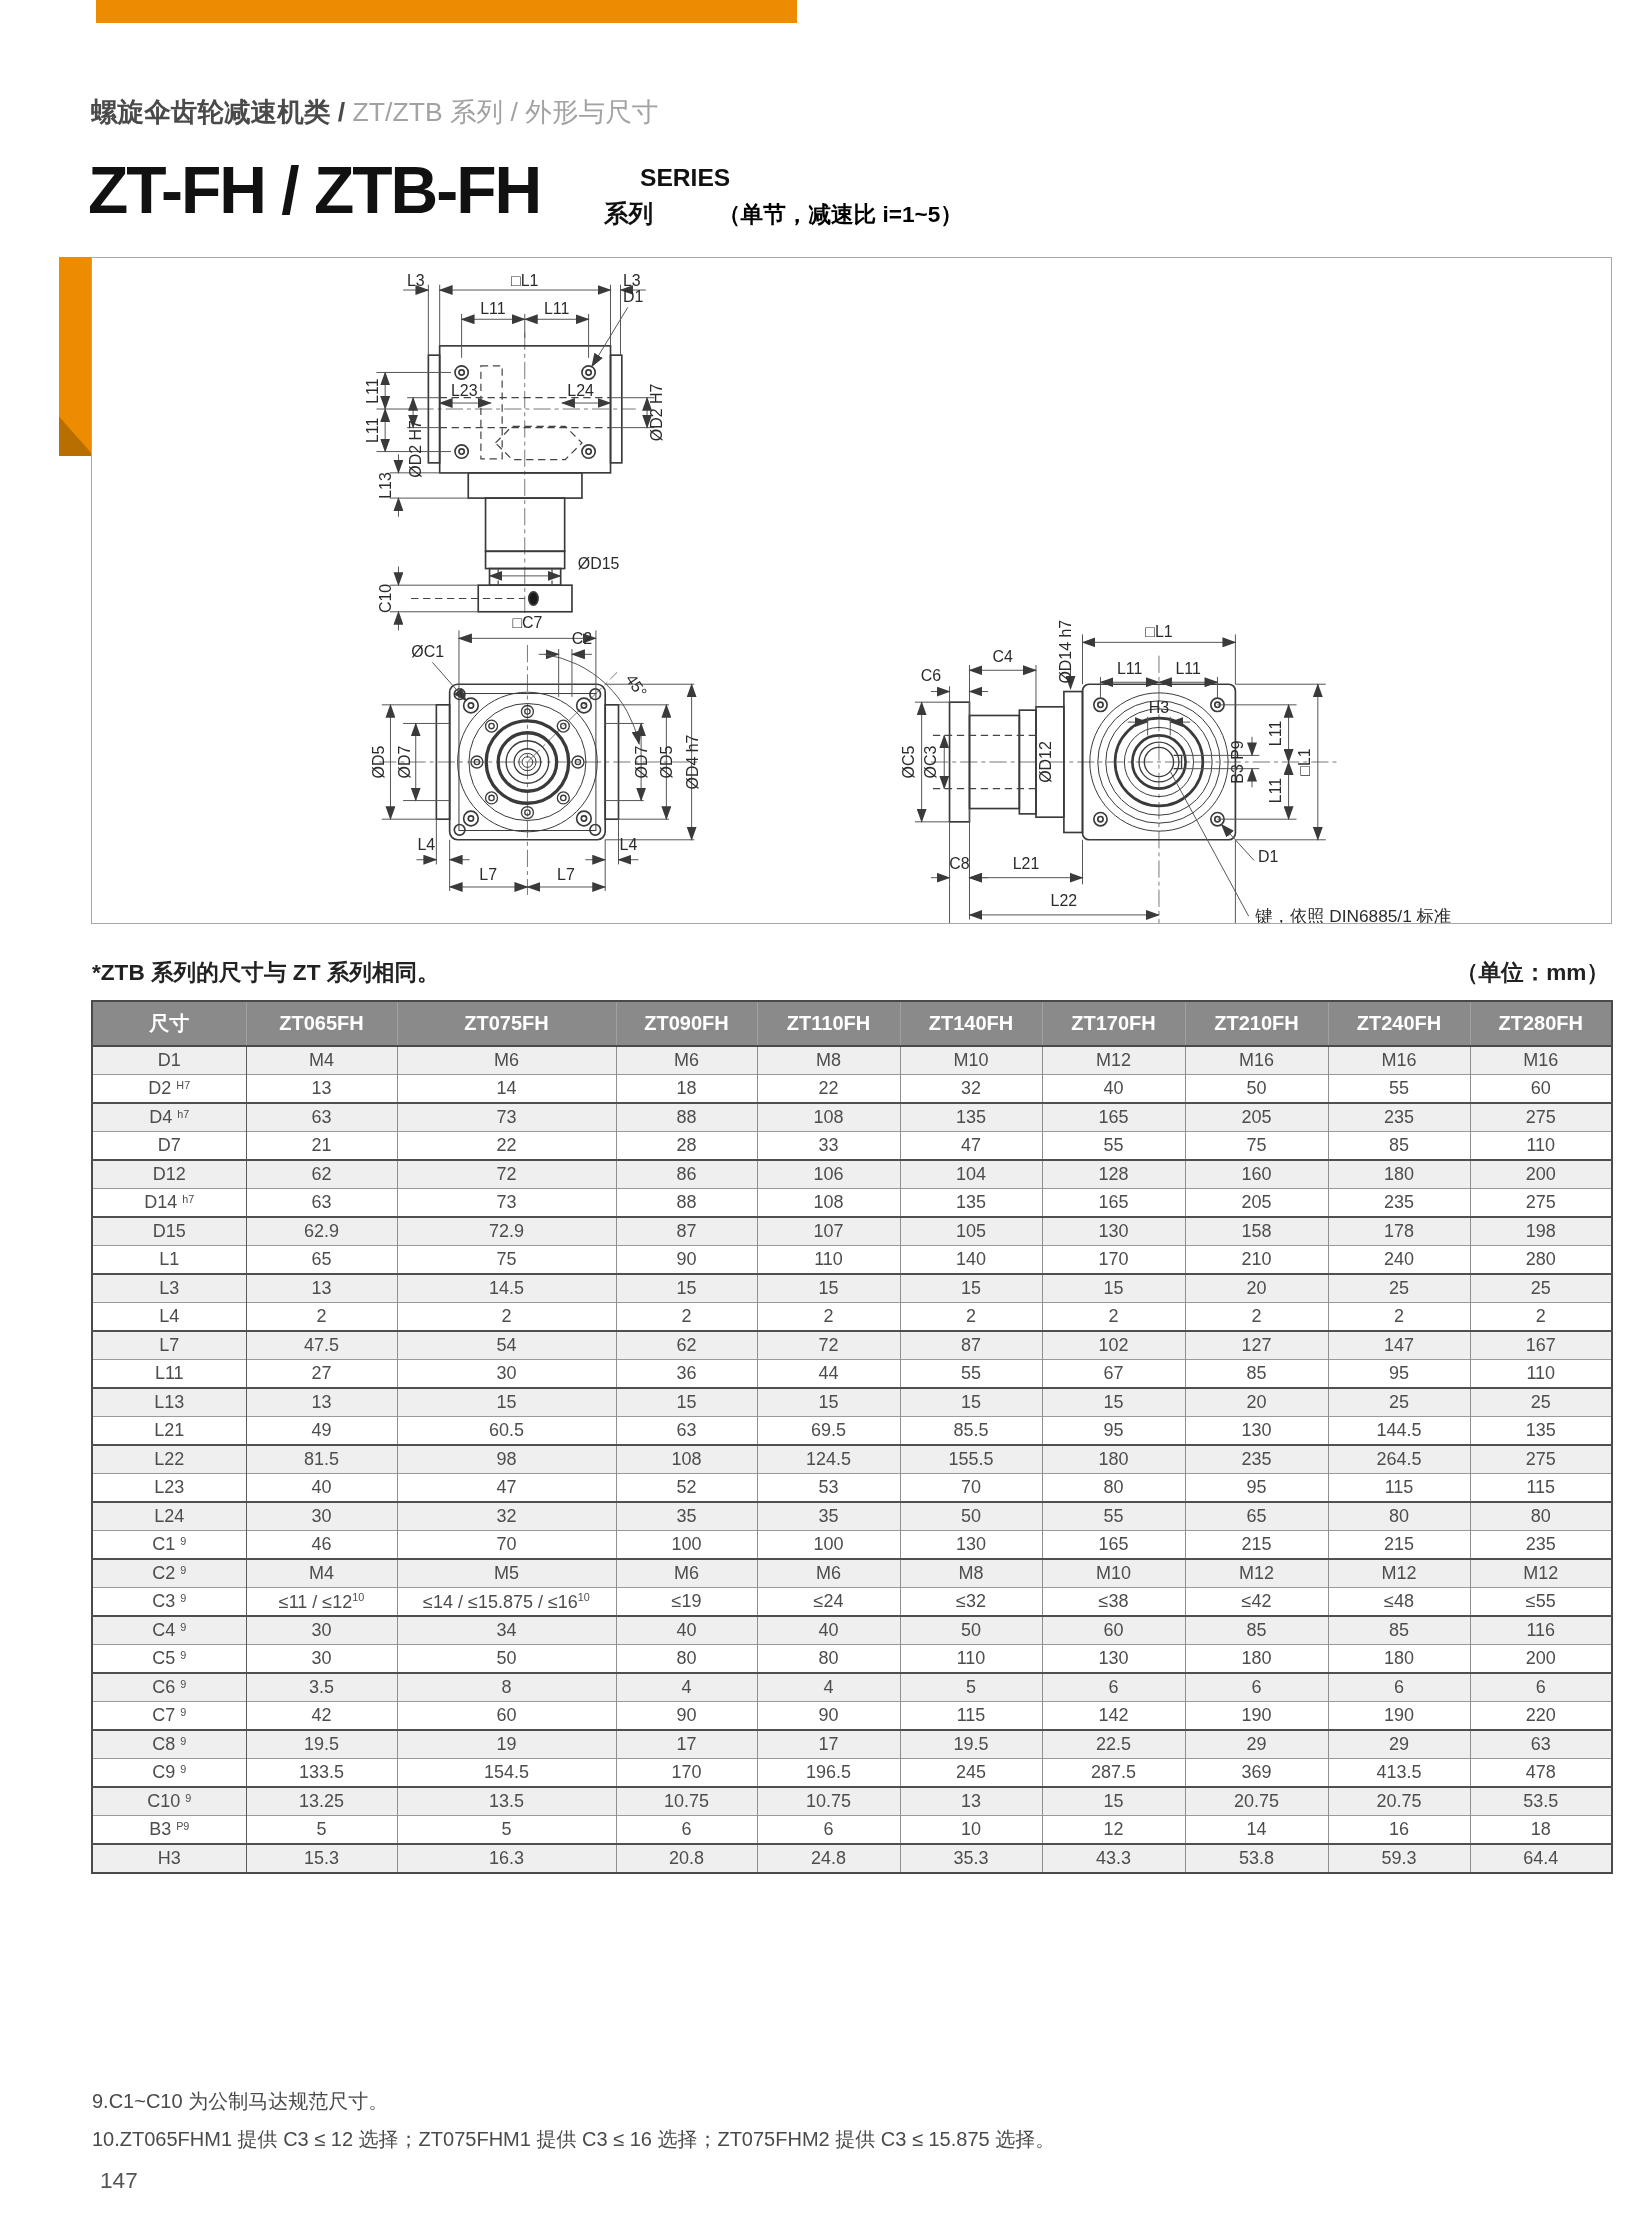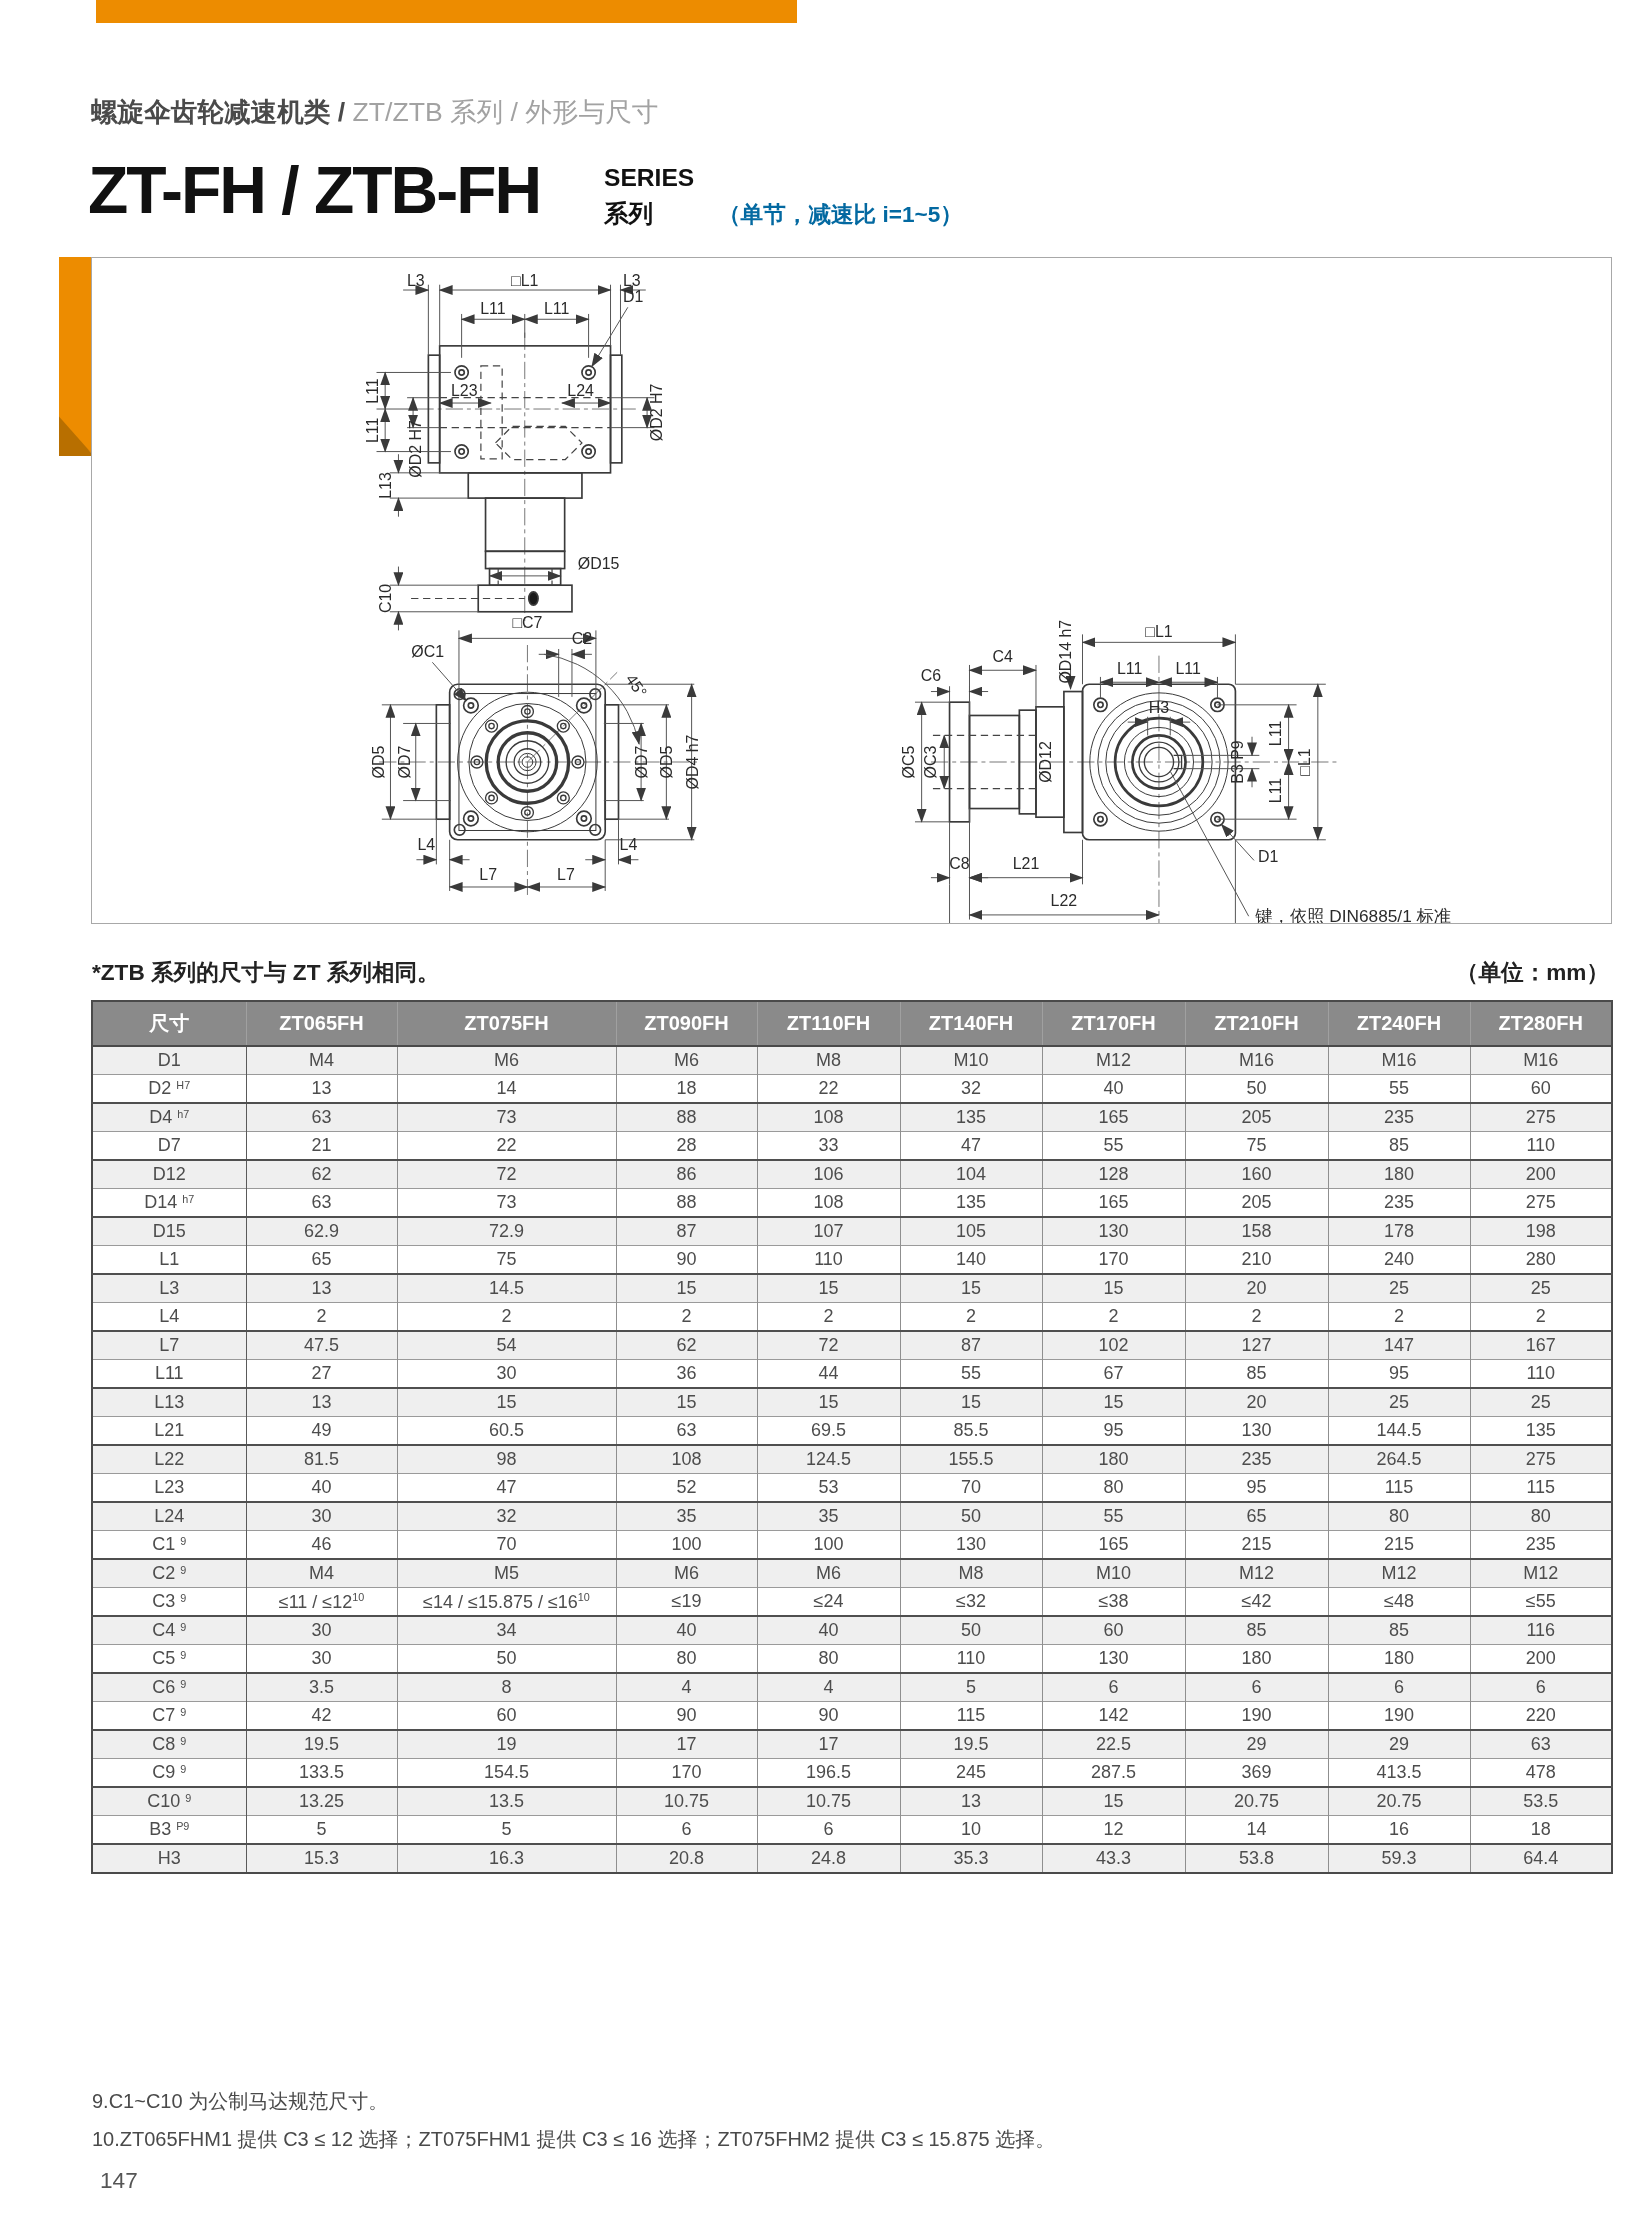--- a/index.html
+++ b/index.html
@@ -11,23 +11,23 @@
   .abs{position:absolute;}
   
   #accent-bar{left:96px;top:0;width:701px;height:22.6px;background:#ED8C00;}
   
   #breadcrumb{left:91px;top:94px;font-size:26.6px;white-space:nowrap;}
   #breadcrumb .bc-primary{font-weight:700;color:#4a4a4a;}
   #breadcrumb .bc-secondary{font-weight:400;color:#a2a2a2;}
   
   #main-title{left:88px;top:152px;font-size:66px;font-weight:900;color:#111;
     letter-spacing:-2px;white-space:nowrap;}
-  #series-en{left:604px;top:164px;font-size:24.6px;font-weight:700;color:#111;}
+  #series-en{left:640px;top:164px;font-size:24.6px;font-weight:700;color:#111;}
   #series-zh{left:604px;top:197px;font-size:24.6px;font-weight:700;color:#111;text-align:right;}
-  #subtitle{left:718px;top:199px;font-size:22.6px;font-weight:700;color:#0369a1;white-space:nowrap;}
+  #subtitle{left:718px;top:199px;font-size:22.6px;font-weight:700;color:#000000;white-space:nowrap;}
   
   #drawing-panel{left:91px;top:257px;width:1519px;height:665px;border:1.3px solid #a8a8a8;background:#fff;}
   #ribbon{left:59px;top:257px;width:35px;height:199px;background:#ED8C00;
     clip-path:polygon(0 0,100% 0,100% 100%,0 82%);}
   #ribbon-fold{left:59px;top:412px;width:35px;height:44px;background:#b86f00;
     clip-path:polygon(0 10%,100% 100%,0 100%);}
   svg text{font-family:"Liberation Sans","DejaVu Sans",sans-serif;font-size:24px;fill:#2b2b2b;}
   svg text.kn{font-size:26px;}
   
   #note-left{left:92px;top:957px;font-size:22.6px;font-weight:700;color:#222;}

